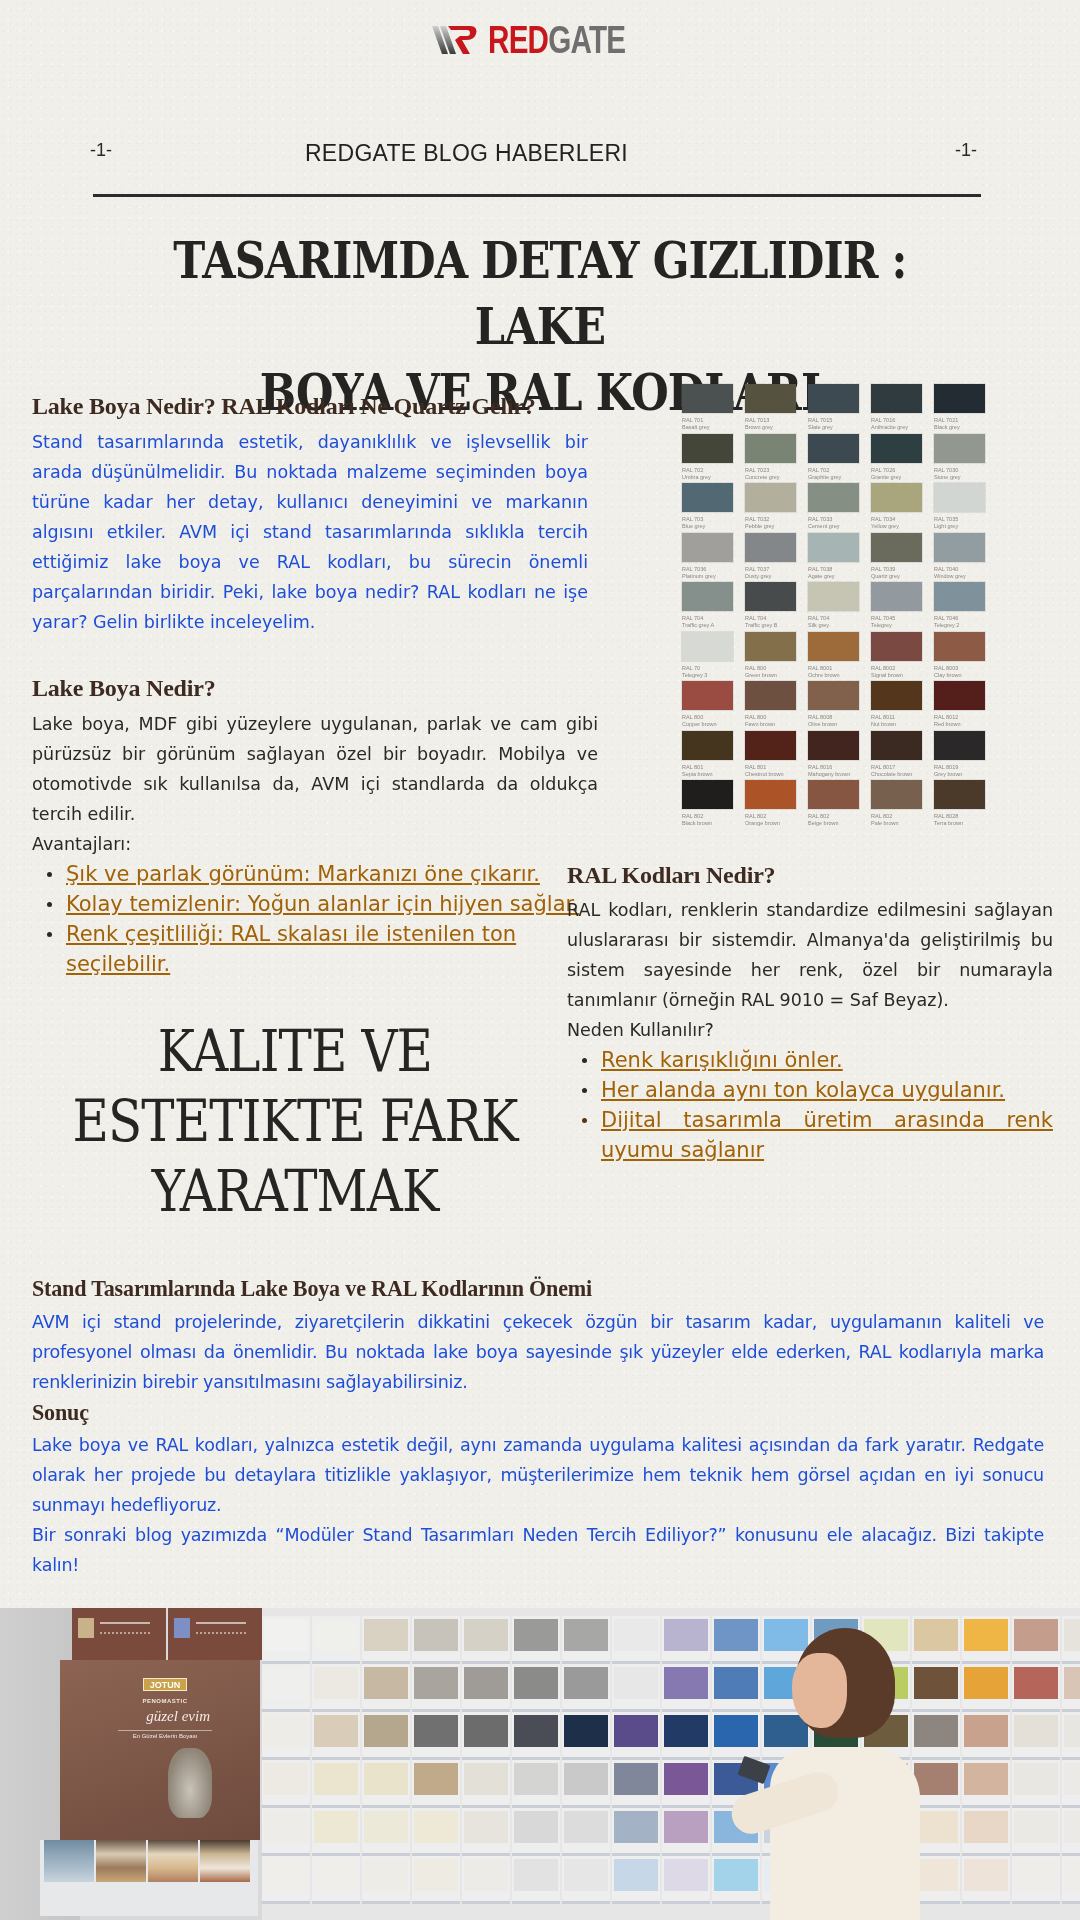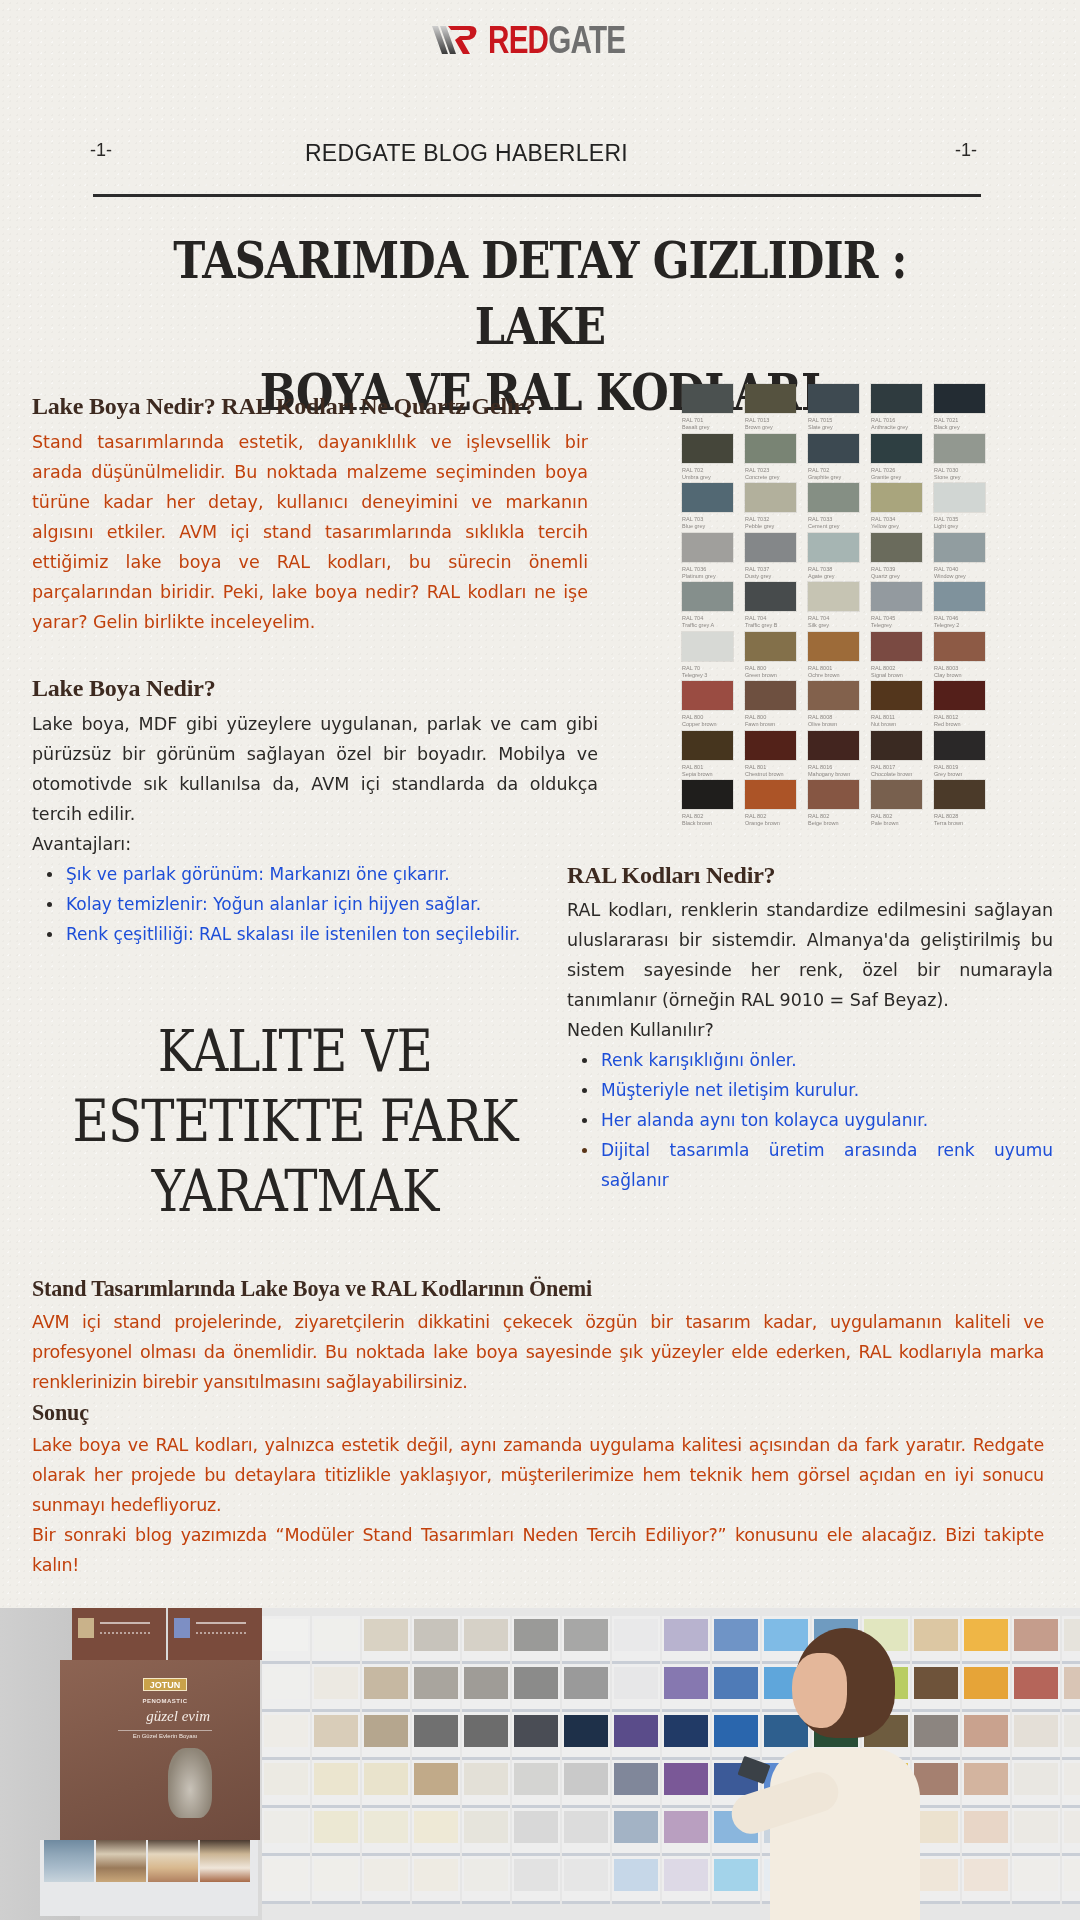--- a/index.html
+++ b/index.html
@@ -32,24 +32,24 @@
     .blog-title { top: 140px; left: 0; width: 933px; text-align: center; font-size: 23px; color: #222; letter-spacing: 0.3px; }
     .header-rule { left: 93px; top: 194px; width: 888px; height: 3px; background: #2b2b2b; }
 
     
     .main-title { top: 228px; left: 100px; width: 880px; text-align: center; font-family: "DejaVu Serif", serif; font-size: 50px; line-height: 66px; color: #262422; transform: scaleX(0.86); transform-origin: center; letter-spacing: -1px; }
 
     
     .sec-h { font-family: "Liberation Serif", serif; font-size: 24px; color: #3d2a20; letter-spacing: -0.2px; white-space: nowrap; }
 
     
-    .body-text { font-family: "DejaVu Sans", sans-serif; font-size: 17.5px; line-height: 30px; color: #c2410c; text-align: justify; }
+    .body-text { font-family: "DejaVu Sans", sans-serif; font-size: 17.5px; line-height: 30px; color: #1d4ed8; text-align: justify; }
     .body-text.dark { color: #2b2927; }
     .list { list-style: none; }
-    .list li { position: relative; padding-left: 34px; font-family: "DejaVu Sans", sans-serif; font-size: 17px; line-height: 30px; color: #1d4ed8; }
+    .list li { position: relative; padding-left: 34px; font-family: "DejaVu Sans", sans-serif; font-size: 21px; line-height: 30px; color: #a16207; text-decoration: underline; }
     .list li::before { content: ""; position: absolute; left: 15px; top: 13px; width: 5px; height: 5px; border-radius: 50%; background: #2b2927; }
     .list li.last::before { background: #5a3518; }
 
     
     .palette { left: 682px; top: 384px; width: 308px; display: grid; grid-template-columns: repeat(5, 52px); column-gap: 11px; row-gap: 0; }
     .swatch { height: 49.5px; position: relative; }
     .swatch .chip { width: 51px; height: 29px; box-shadow: 0 0 0 1px rgba(0,0,0,0.08); }
     .swatch .code { font-family: "Liberation Sans", sans-serif; font-size: 5.5px; color: #8a8682; line-height: 8px; margin-top: 3px; white-space: nowrap; }
     .swatch .nm { font-family: "Liberation Sans", sans-serif; font-size: 5.5px; color: #8a8682; line-height: 6px; white-space: nowrap; }
 
@@ -352,21 +352,20 @@
   <li>Şık ve parlak görünüm: Markanızı öne çıkarır.</li>
   <li>Kolay temizlenir: Yoğun alanlar için hijyen sağlar.</li>
   <li>Renk çeşitliliği: RAL skalası ile istenilen ton seçilebilir.</li>
 </ul>
 
 <h2 class="abs sec-h" style="left:567px; top:862px;">RAL Kodları Nedir?</h2>
 <p class="abs body-text dark" style="left:567px; top:895px; width:486px;"> RAL kodları, renklerin standardize edilmesini sağlayan uluslararası bir sistemdir. Almanya'da geliştirilmiş bu sistem sayesinde her renk, özel bir numarayla tanımlanır (örneğin RAL 9010 = Saf Beyaz).</p>
 <div class="abs body-text dark" style="left:567px; top:1015px;">Neden Kullanılır?</div>
 <ul class="abs list" style="left:567px; top:1045px; width:486px;">
   <li>Renk karışıklığını önler.</li>
-  <li>Müşteriyle net iletişim kurulur.</li>
   <li>Her alanda aynı ton kolayca uygulanır.</li>
   <li class="last" style="text-align:justify; text-align-last:left;">Dijital tasarımla üretim arasında renk uyumu sağlanır</li>
 </ul>
 
 <div class="abs statement">
   <div>KALITE VE</div>
   <div>ESTETIKTE FARK</div>
   <div>YARATMAK</div>
 </div>
 

